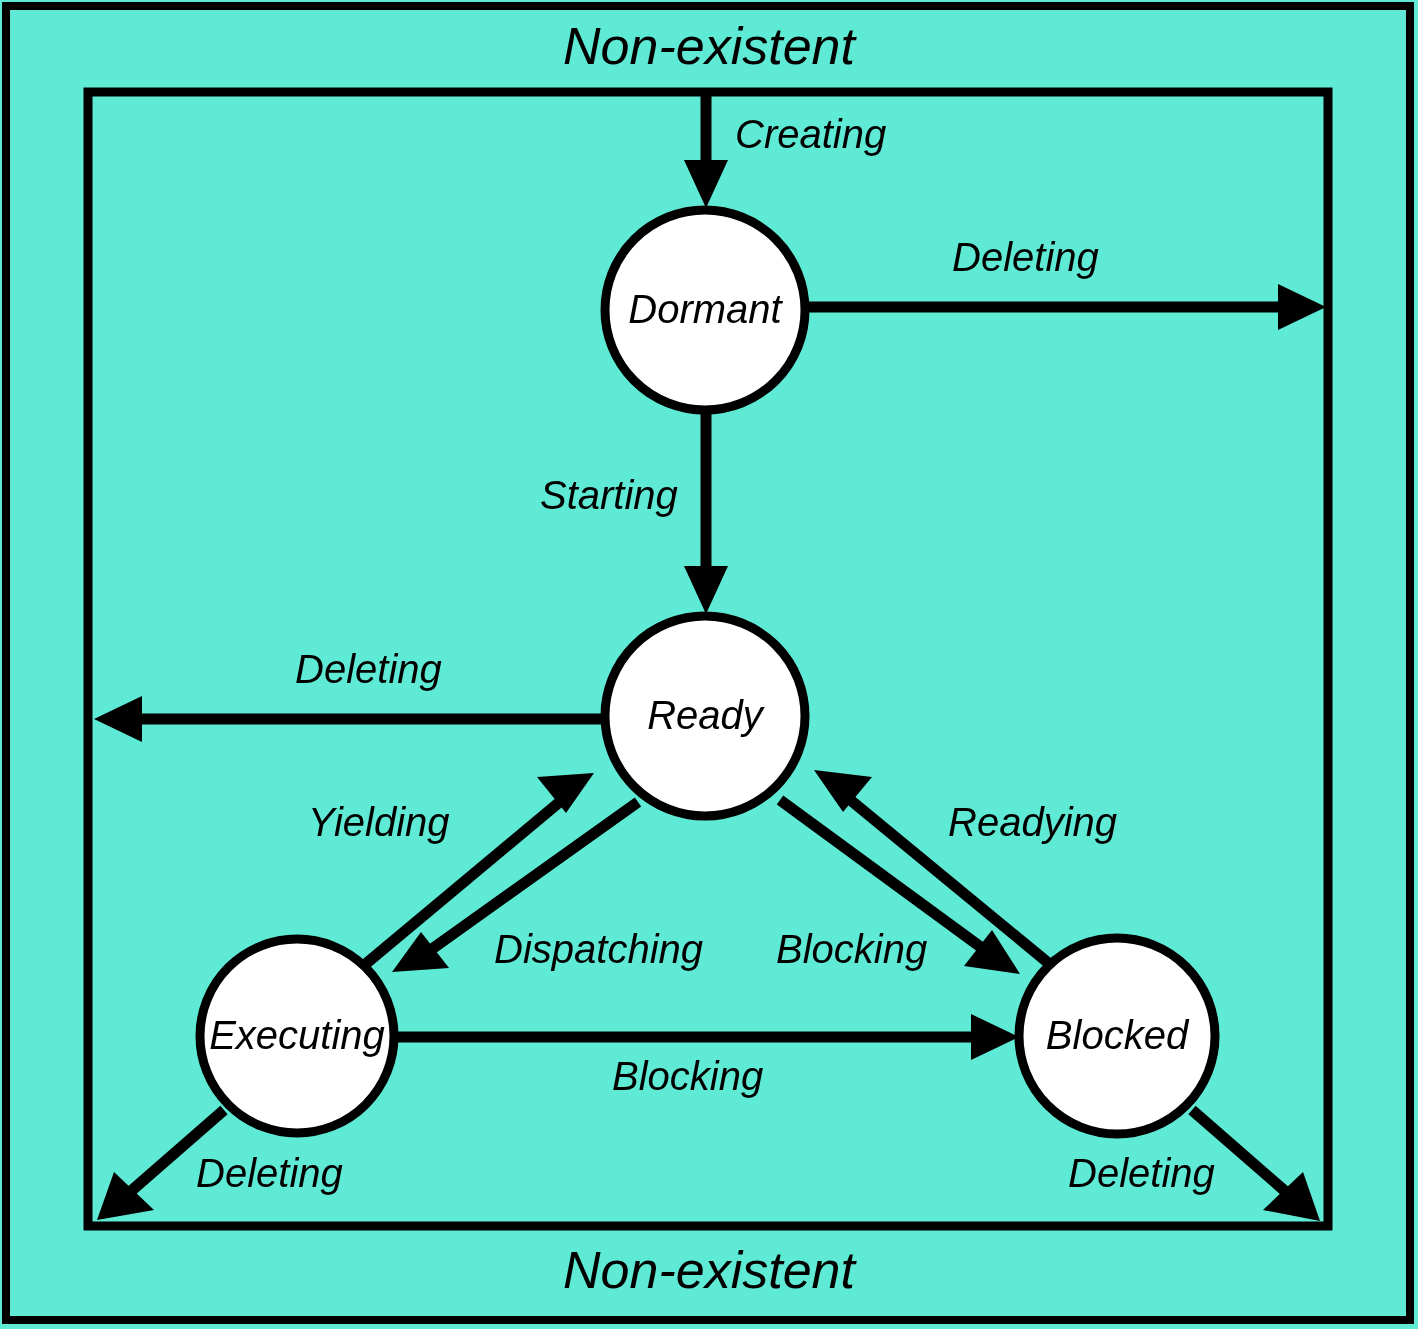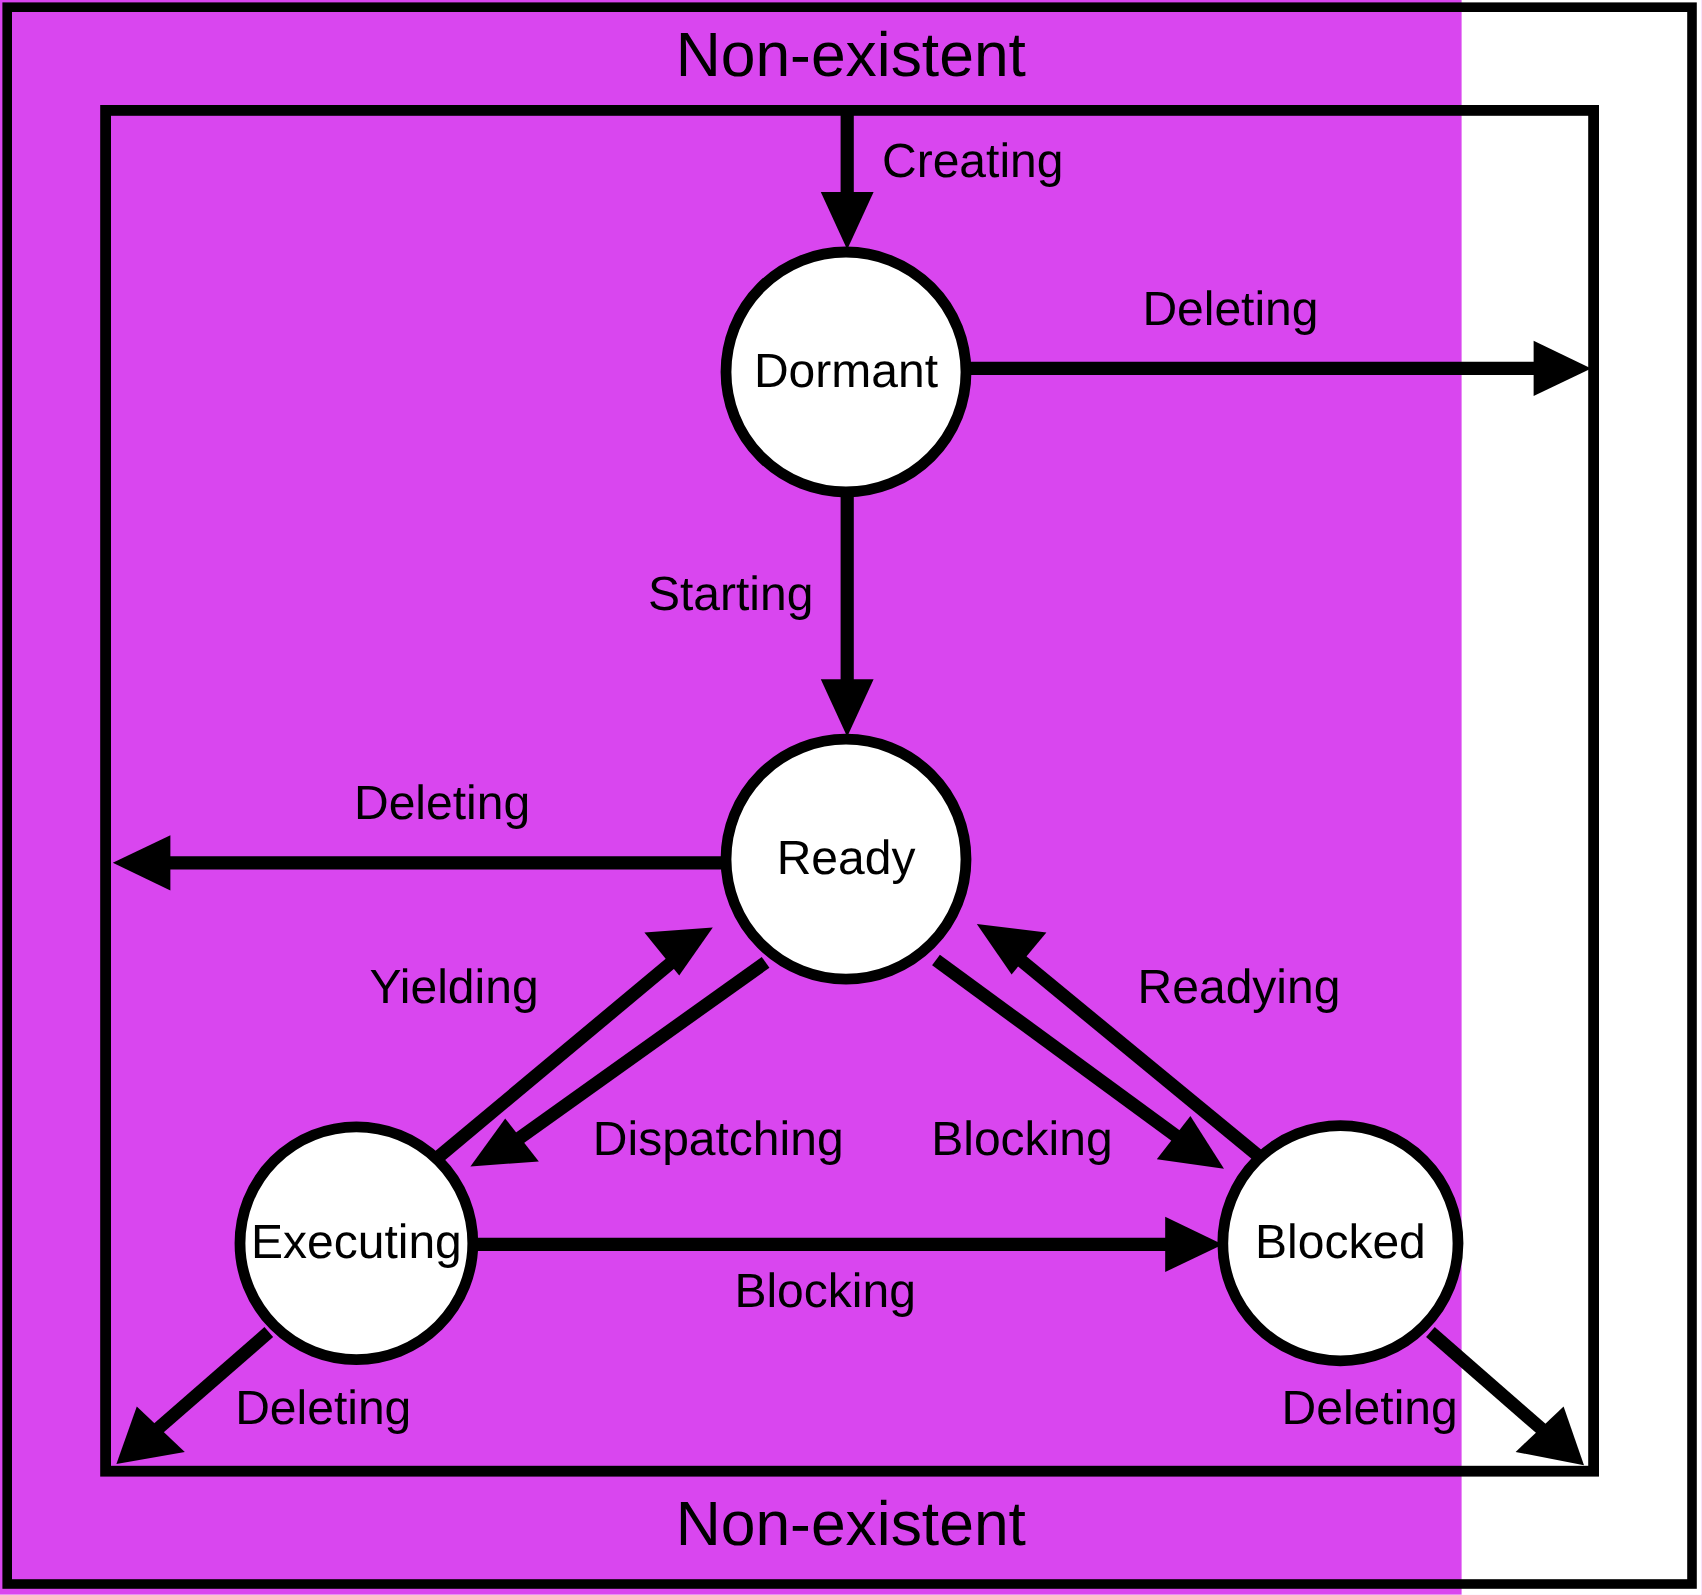--- a/index.html
+++ b/index.html
@@ -8,23 +8,24 @@
     background: #ffffff;
   }
   body {
     width: 1418px;
     height: 1329px;
     font-family: "Liberation Sans", sans-serif;
     overflow: hidden;
   }
   #diagram-root {
     position: relative;
-    width: 1218px;
+    width: 1418px;
     height: 1329px;
-    background: #d946ef;
+    background: #5eead4;
+    font-style: italic;
   }
   svg#state-diagram {
     display: block;
     width: 1418px;
     height: 1329px;
   }
   .node-circle {
     fill: #ffffff;
     stroke: #000000;
     stroke-width: 9;

